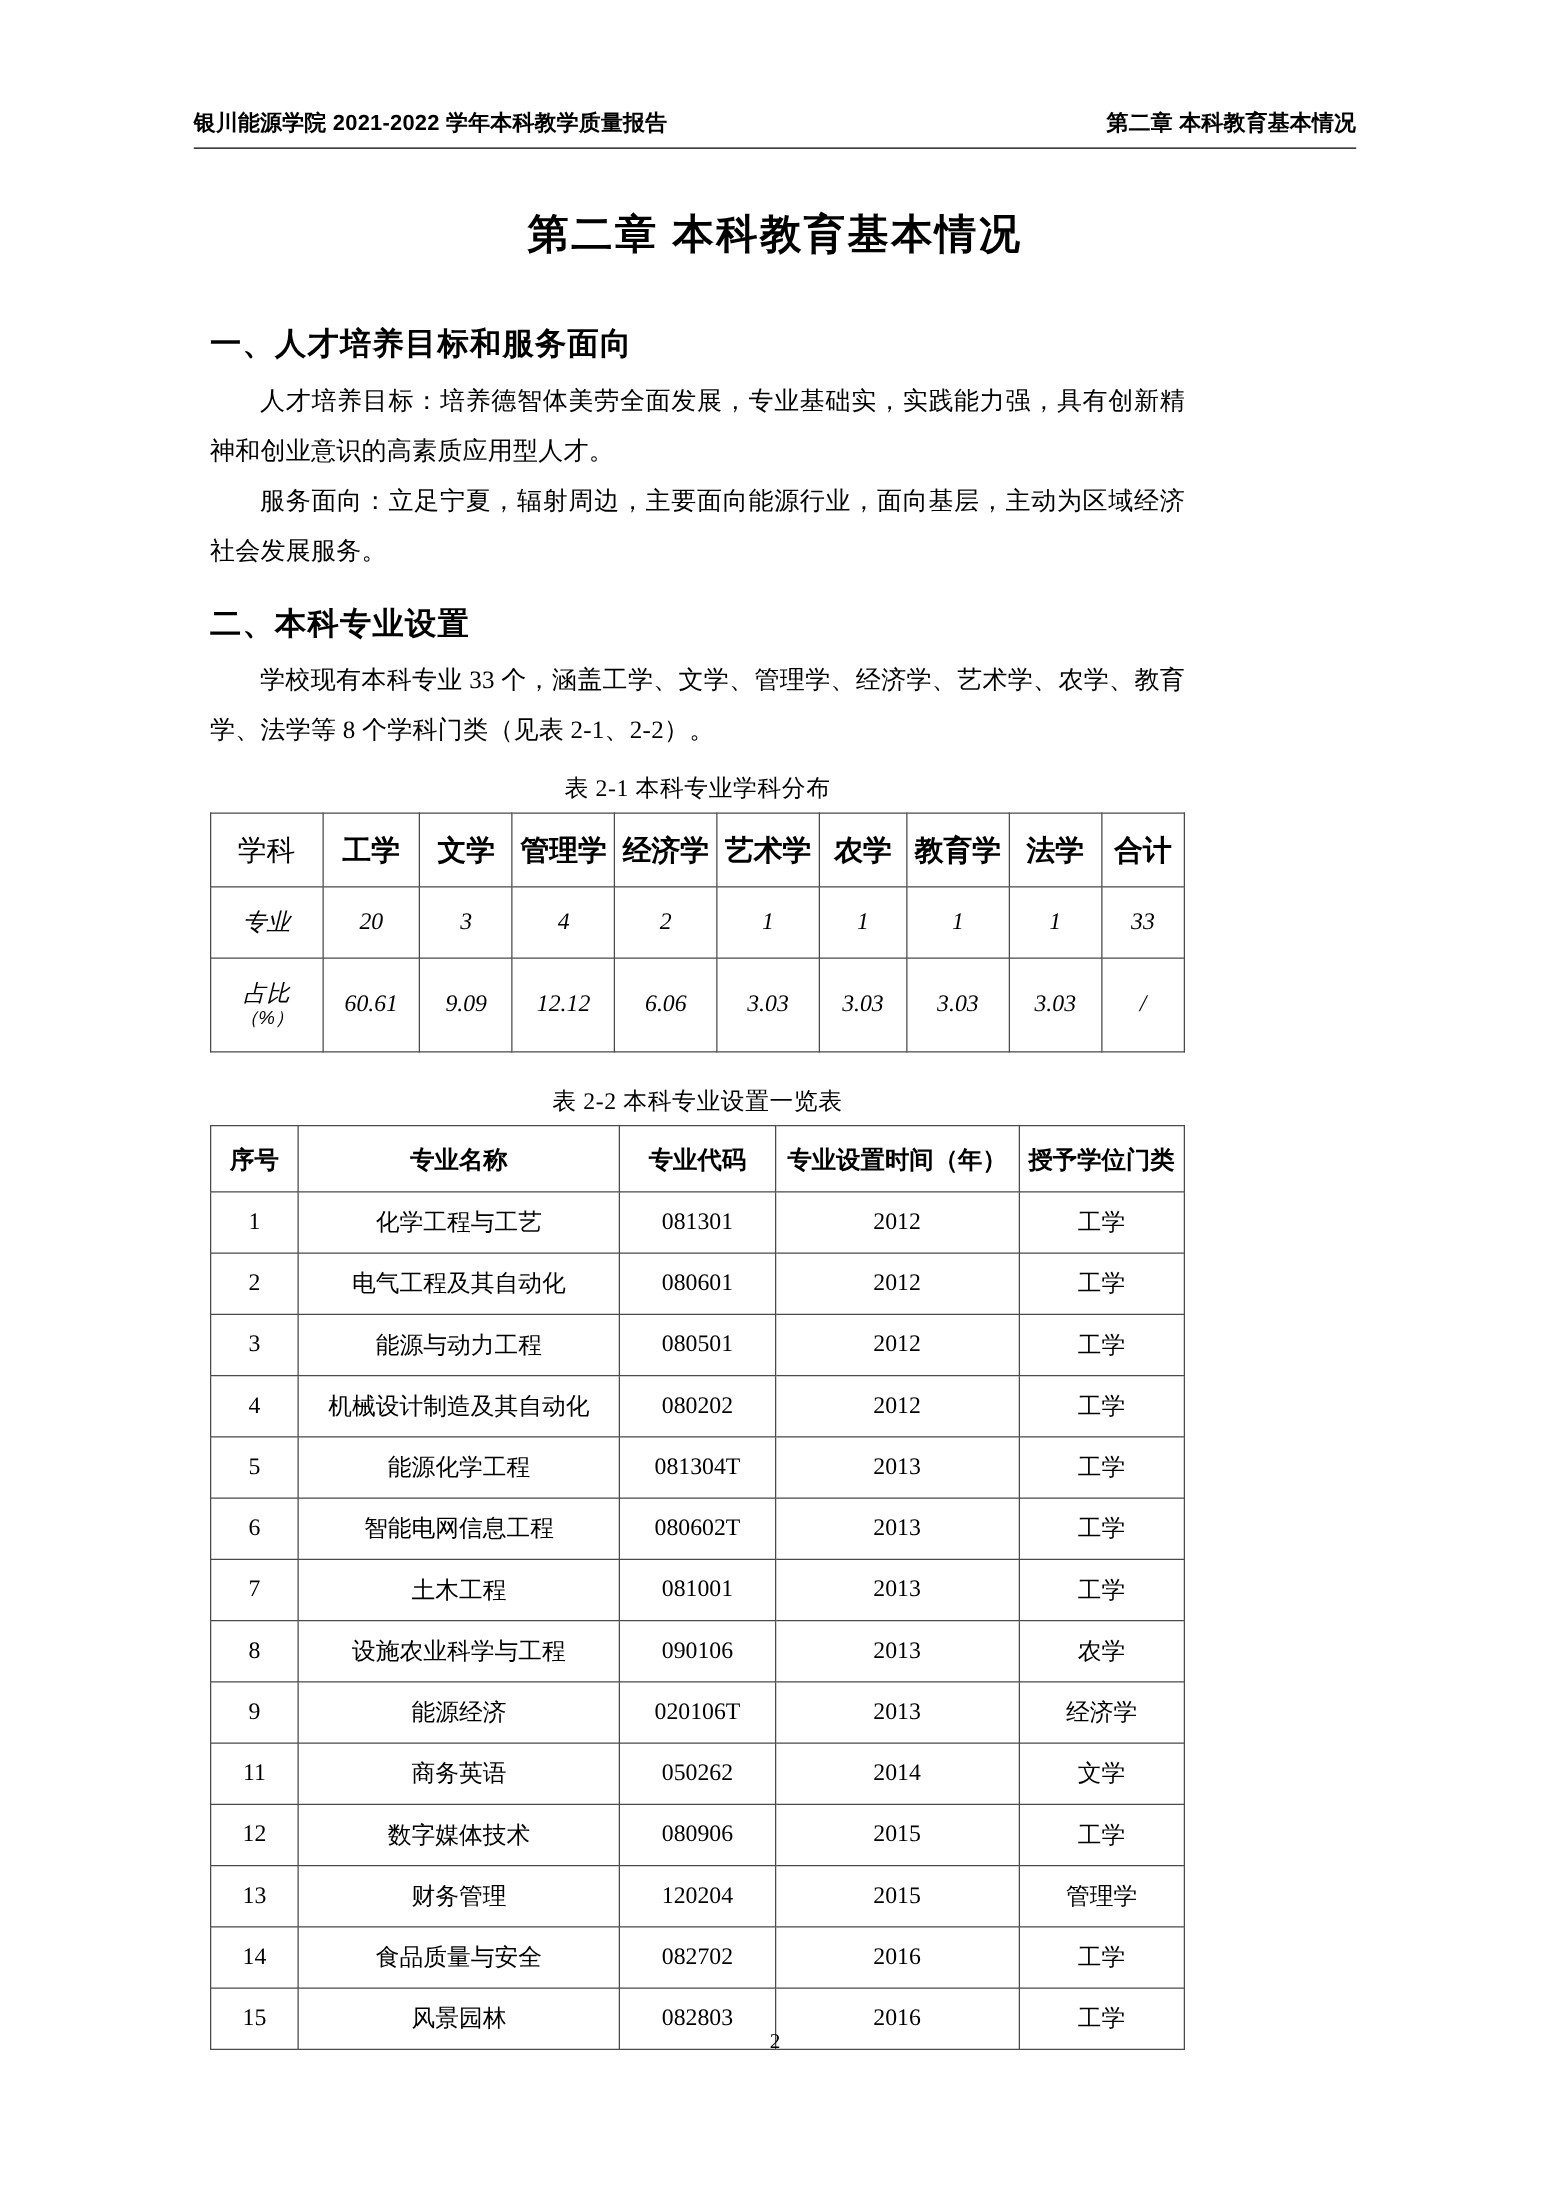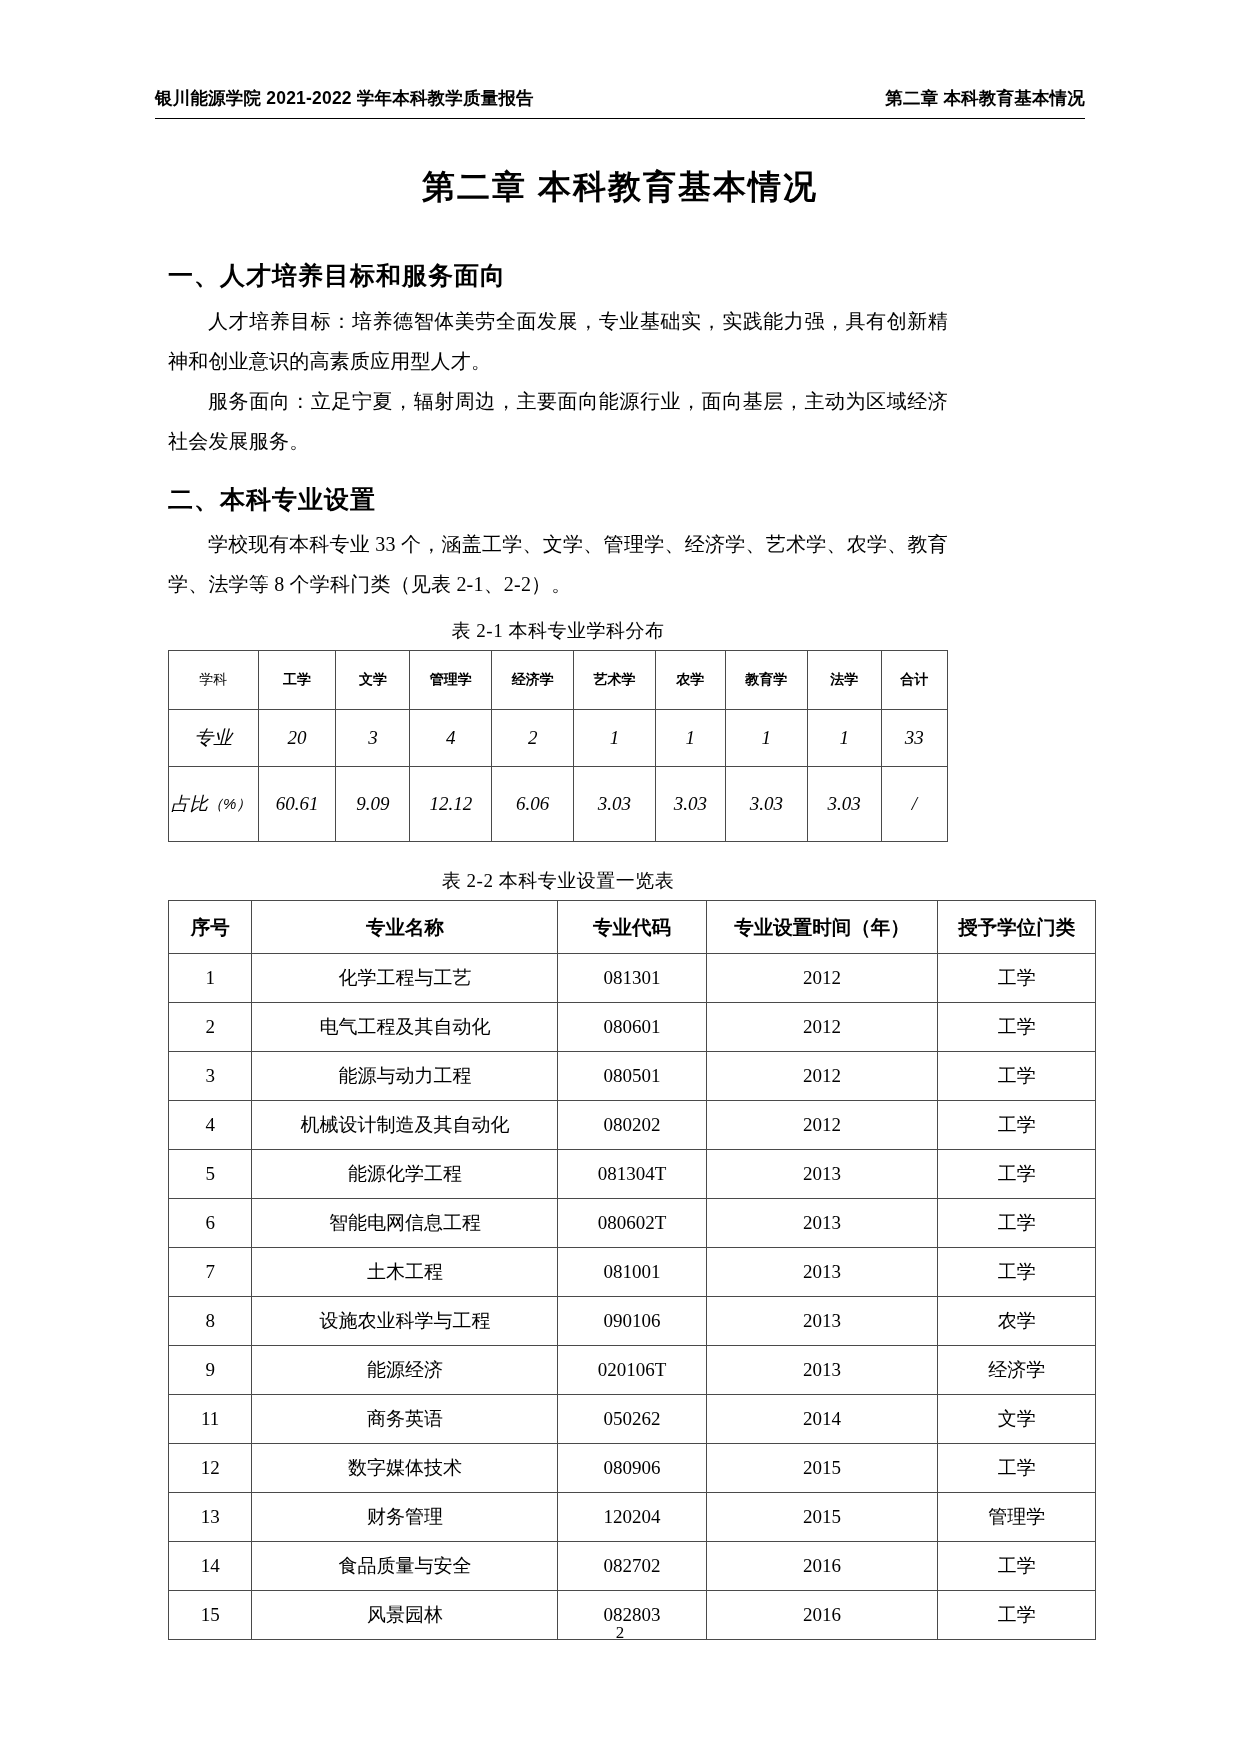--- a/index.html
+++ b/index.html
@@ -102,41 +102,40 @@
     font-weight: normal;
     font-size: 18.5px;
     padding: 6px 2px;
   }
 
   
   #table-21 { width: 780px; }
   #table-21 th {
     font-family: "Liberation Sans", "DejaVu Sans", sans-serif;
     font-weight: bold;
-    font-size: 14px;
+    font-size: 23px;
     height: 46px;
   }
   #table-21 td { height: 44px; font-size: 19px; font-style: italic; }
   #table-21 tr.pct td { height: 62px; }
   #table-21 td.rowhead,
   #table-21 th.rowhead {
     font-family: "Liberation Sans", "DejaVu Sans", sans-serif;
     font-weight: normal;
   }
   #table-21 .pct-label {
     display: flex;
-    flex-direction: row;
+    flex-direction: column;
     line-height: 1.25;
     font-size: 18.5px;
-    align-items: center;
   }
   .c-sub { font-size: 15px; }
 
   
-  #table-22 { width: 928px; }
+  #table-22 { width: 780px; }
   #table-22 th {
     font-family: "Liberation Sans", "DejaVu Sans", sans-serif;
     font-weight: bold;
     font-size: 19.5px;
     height: 40px;
   }
   #table-22 td { height: 36px; font-size: 19px; }
 
   
   .pagenum {

